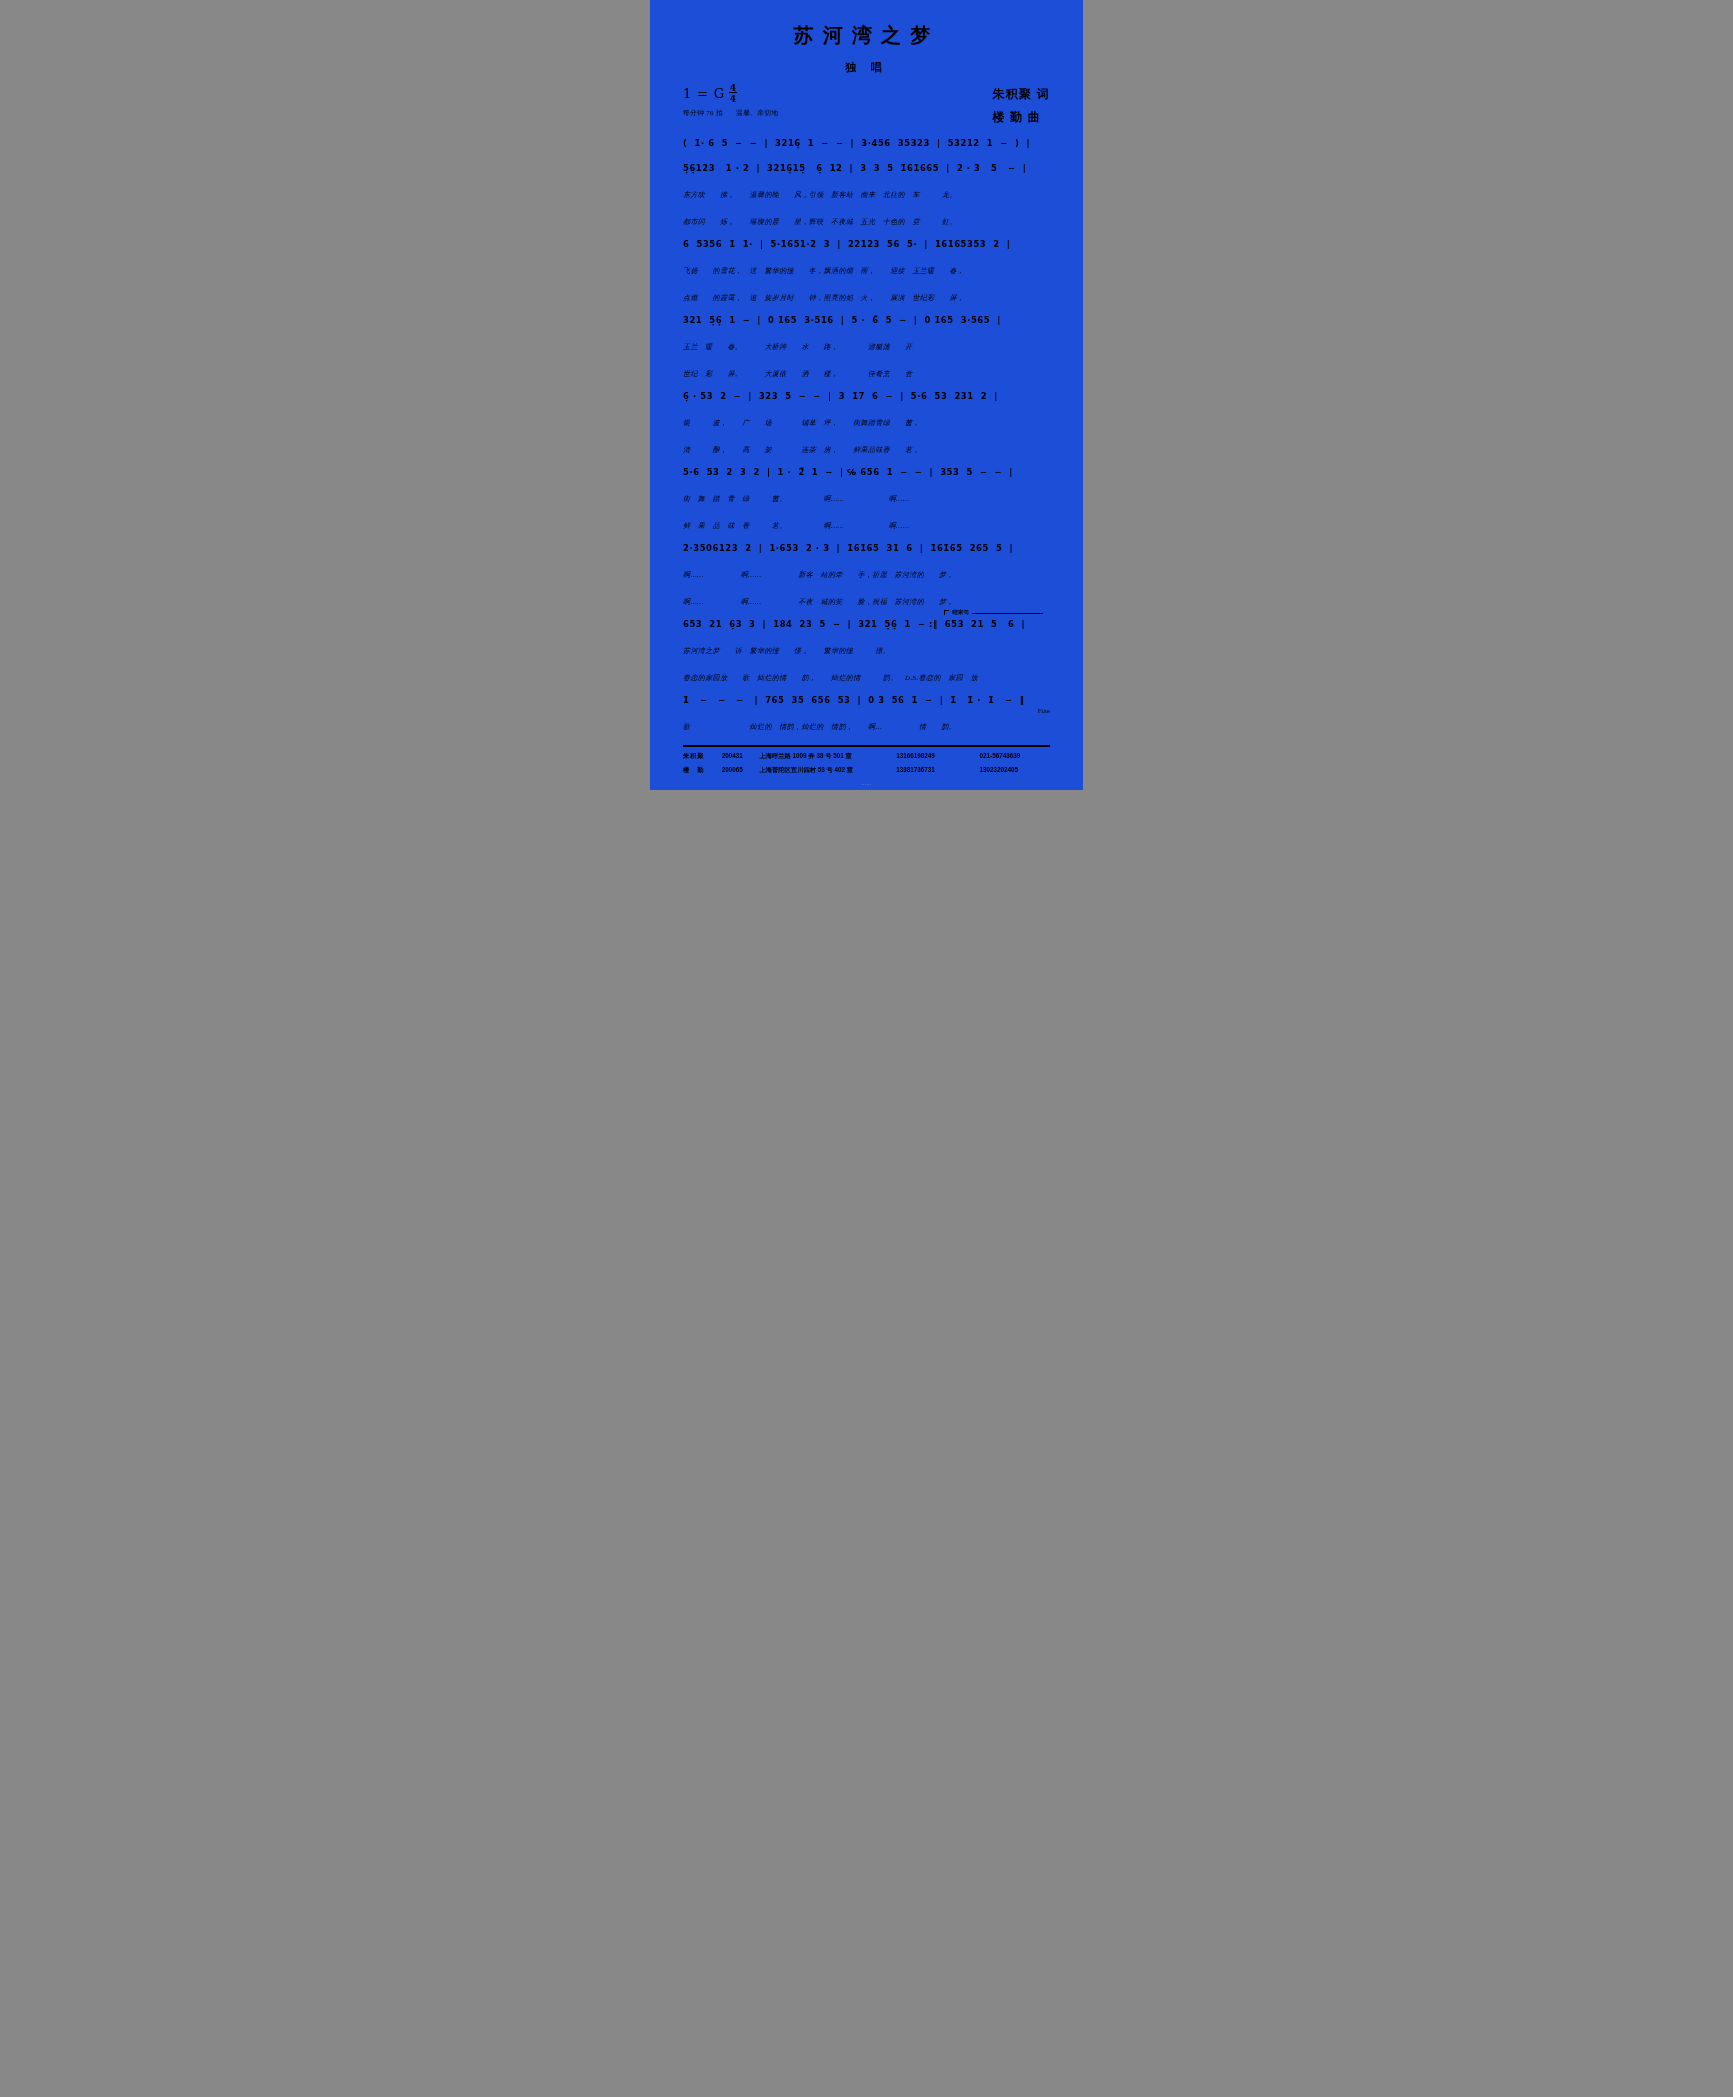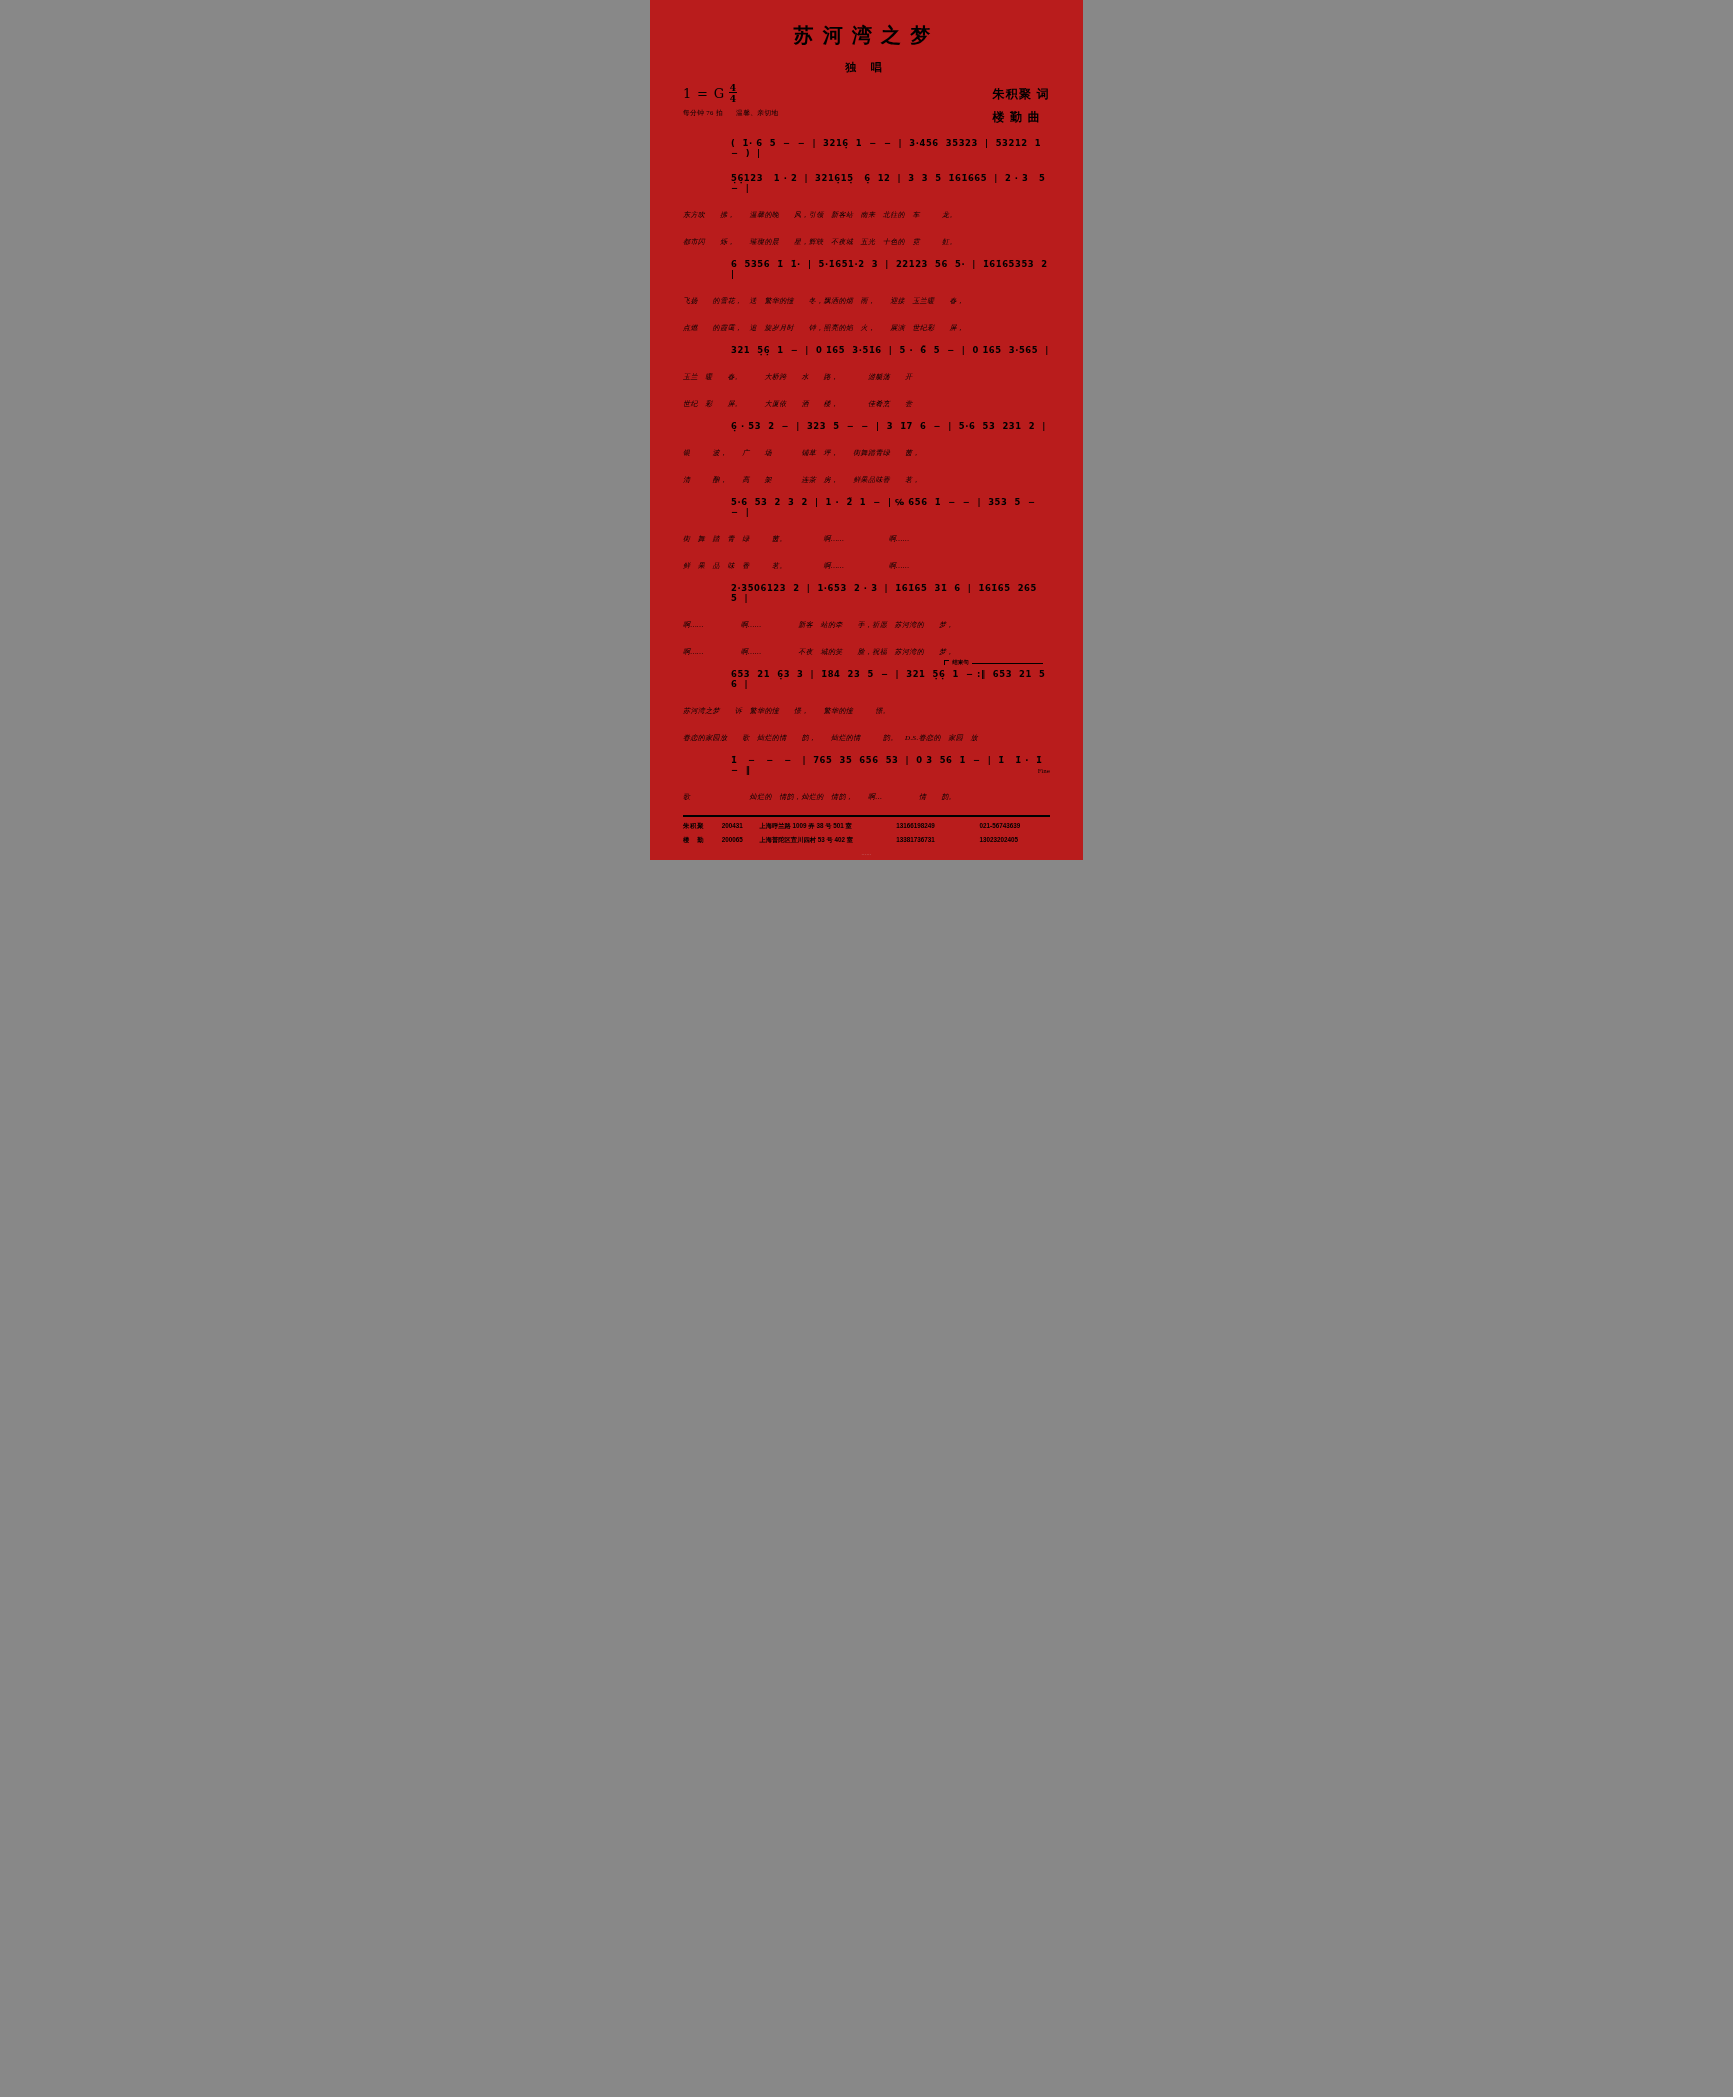--- a/index.html
+++ b/index.html
@@ -1,21 +1,21 @@
 <!DOCTYPE html>
 <html style="font-size:6.7px"><head>
 <meta charset="utf-8">
 <style>
   html,body{margin:0;padding:0;background:#888;}
   .page{
     position:relative;
     width:433px;
     min-height:613px;
     margin:0 auto;
-    background:#b91c1c;
+    background:#1d4ed8;
     color:#000;
     font-family:"Liberation Serif", serif;
     box-sizing:border-box;
     padding:19.3px 33px 11px 33px;
   }
   .title{
     text-align:center;
     font-size:20px;
     font-weight:bold;
     letter-spacing:9.2px;
@@ -46,21 +46,20 @@
   .credits{text-align:left;font-size:12px;font-weight:bold;line-height:1.9;letter-spacing:1.3px;}
   .score{margin-top:3.4px;}
   .music-line{position:relative;margin-bottom:12px;}
   .music-line.intro{margin-bottom:15px;}
   .notation{
     font-family:"DejaVu Sans", sans-serif;
     font-size:8.4px;
     font-weight:700;
     letter-spacing:0.6px;
     white-space:pre-wrap;
-    margin-left:48px;
   }
   .lyric{
     font-size:7px;
     font-style:italic;
     white-space:pre-wrap;
     margin-top:17px;
     letter-spacing:0.4px;
   }
   .ending-label{
     position:absolute;

